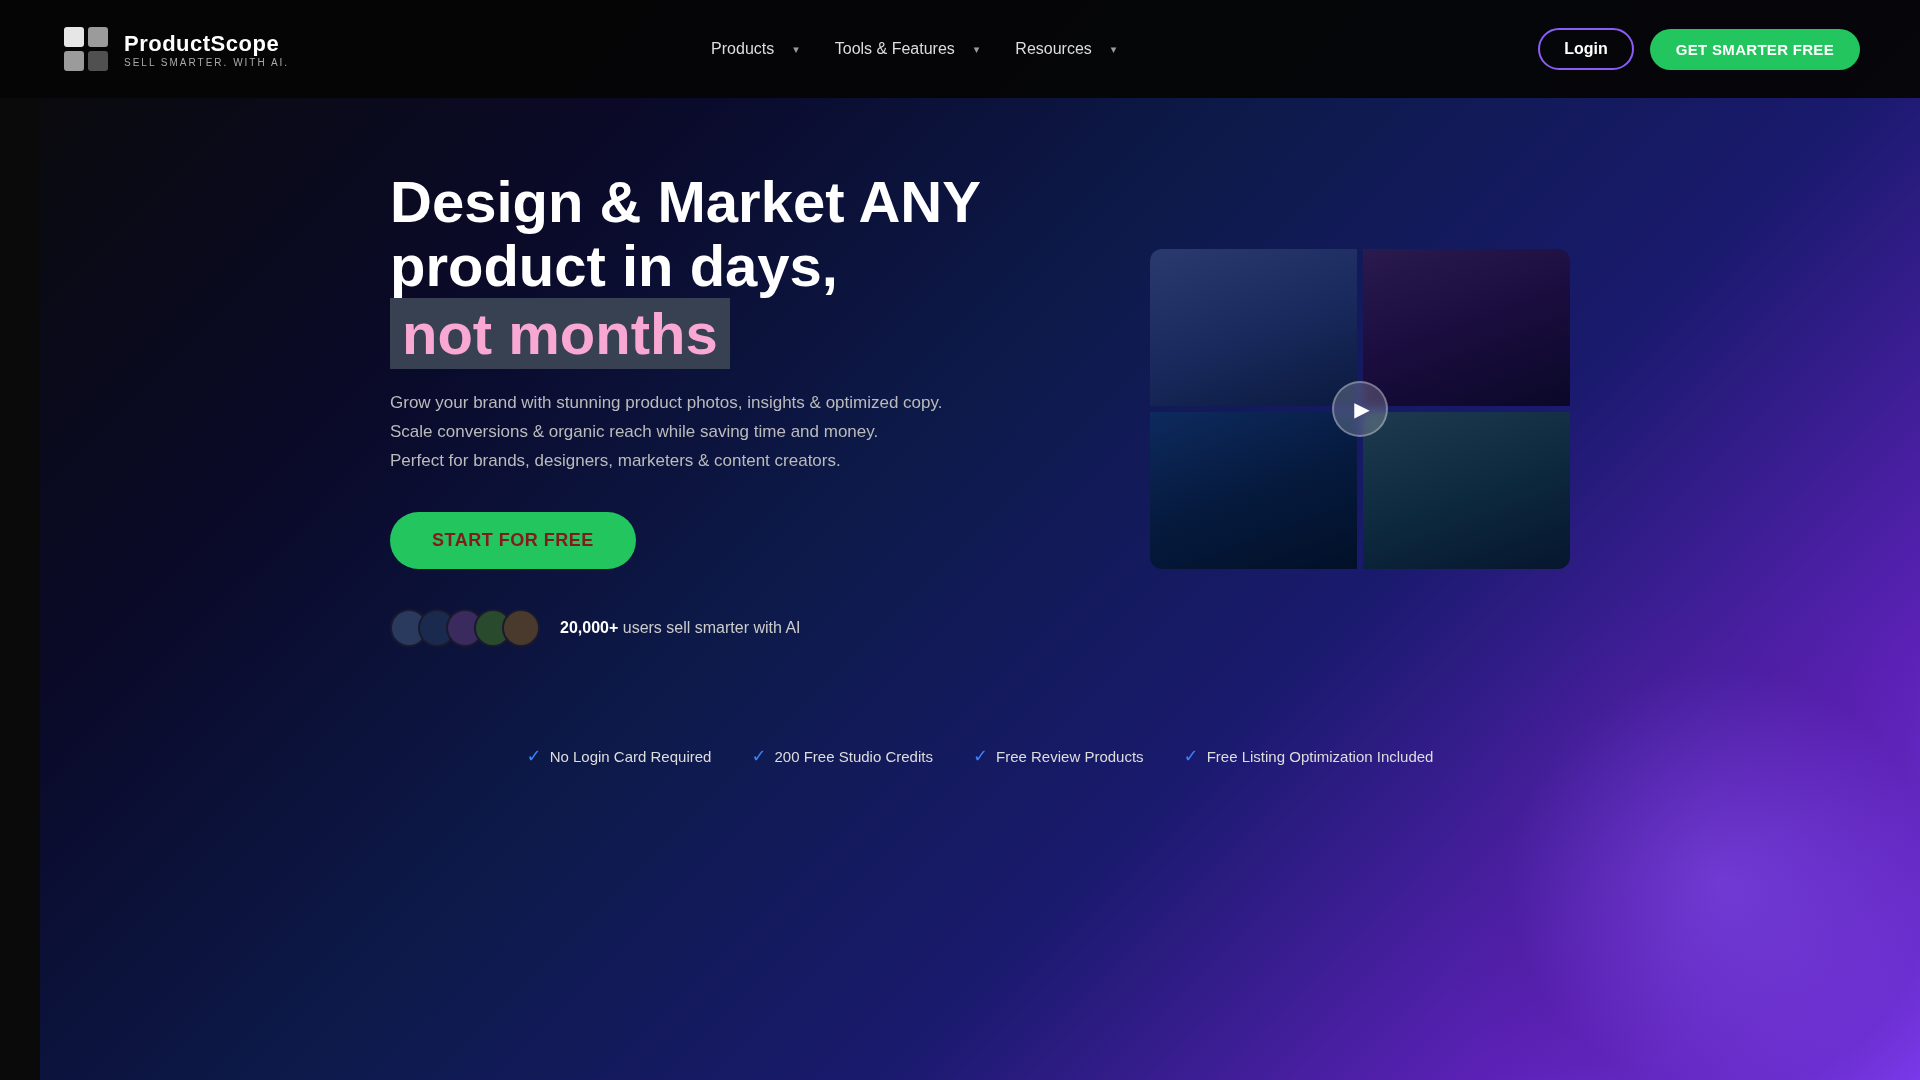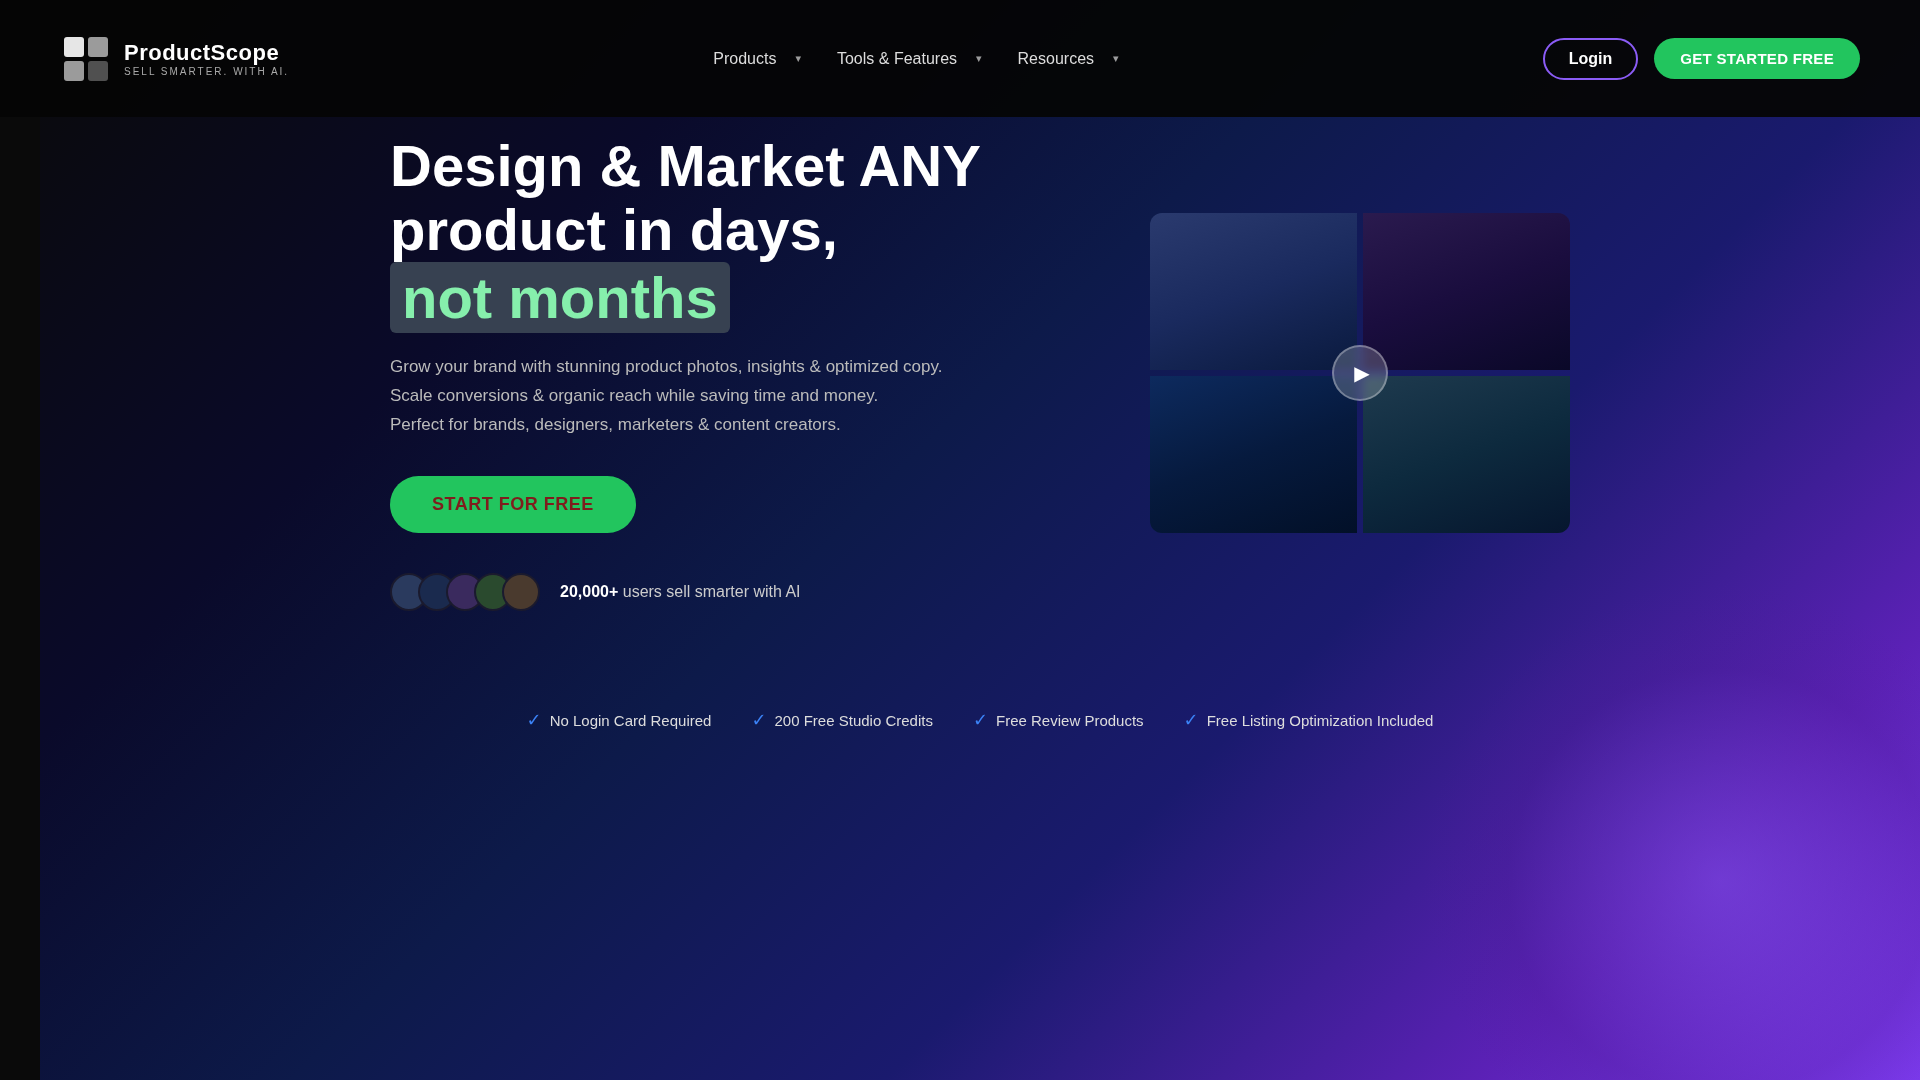--- a/index.html
+++ b/index.html
@@ -2,21 +2,21 @@
 <html><head>
   <meta charset="utf-8">
   <style>
     * { margin: 0; padding: 0; box-sizing: border-box; }
     body { font-family: -apple-system, BlinkMacSystemFont, 'Segoe UI', sans-serif; background: #0a0a0a; color: #fff; overflow-x: hidden; }
 
     
     nav {
       position: fixed; top: 0; left: 0; right: 0; z-index: 100;
       display: flex; align-items: center; justify-content: space-between;
-      padding: 0 60px; height: 117px;
+      padding: 0 60px; height: 98px;
       background: rgba(5,5,5,0.95);
     }
     .nav-logo { display: flex; align-items: center; gap: 12px; text-decoration: none; }
     .logo-icon { width: 52px; height: 52px; }
     .logo-text { display: flex; flex-direction: column; }
     .logo-name { font-size: 22px; font-weight: 700; color: #fff; letter-spacing: 0.5px; }
     .logo-sub { font-size: 10px; color: #aaa; letter-spacing: 2px; }
     .nav-links { display: flex; align-items: center; gap: 8px; }
     .nav-link {
       display: flex; align-items: center; gap: 19px;
@@ -32,21 +32,21 @@
     }
     .btn-cta {
       padding: 12px 26px; border-radius: 24px; border: none;
       background: #22c55e; color: #fff; font-size: 15px; font-weight: 700; cursor: pointer;
       letter-spacing: 0.3px;
     }
 
     
     .hero {
       min-height: 100vh;
-      padding-top: 54px;
+      padding-top: 90px;
       background: linear-gradient(135deg, #0a0a0a 0%, #0a0a2a 25%, #0d1a4a 45%, #1a1a6e 65%, #5b21b6 85%, #7c3aed 100%);
       position: relative;
       overflow: hidden;
       margin-left: 40px;
     }
     .hero::after {
       content: '';
       position: absolute;
       right: -100px; bottom: -100px;
       width: 600px; height: 600px;
@@ -59,21 +59,21 @@
       padding: 80px 60px 60px;
       position: relative; z-index: 2;
     }
     .hero-left { max-width: 600px; }
     .hero-headline {
       font-size: 58px; font-weight: 800; line-height: 1.1;
       color: #fff; margin-bottom: 20px;
     }
     .hero-highlight {
       background: #374151; display: inline-block;
-      padding: 4px 12px; border-radius: 6px; color: #86efac;
+      padding: 4px 12px; border-radius: 0; color: #f9a8d4;
     }
     .hero-desc {
       font-size: 17px; color: #bbb; line-height: 1.7;
       margin-bottom: 36px;
     }
     .btn-start {
       display: inline-block;
       padding: 18px 42px; border-radius: 32px; border: none;
       background: #22c55e; color: #7f1d1d; font-size: 18px; font-weight: 800;
       cursor: pointer; letter-spacing: 0.5px;
@@ -190,21 +190,21 @@
       <span class="chevron">▾</span>
     </a>
     <a class="nav-link" href="#">
       <span>Resources</span>
       <span class="chevron">▾</span>
     </a>
   </div>
 
   <div class="nav-actions">
     <button class="btn-login">Login</button>
-    <button class="btn-cta">GET STARTED FREE</button>
+    <button class="btn-cta">GET SMARTER FREE</button>
   </div>
 </nav>
 
 <section class="hero">
   <div class="hero-inner">
     <div class="hero-left">
       <h1 class="hero-headline">
         <span>Design &amp; Market ANY product in days,</span><br>
         <span class="hero-highlight">not months</span>
       </h1>

